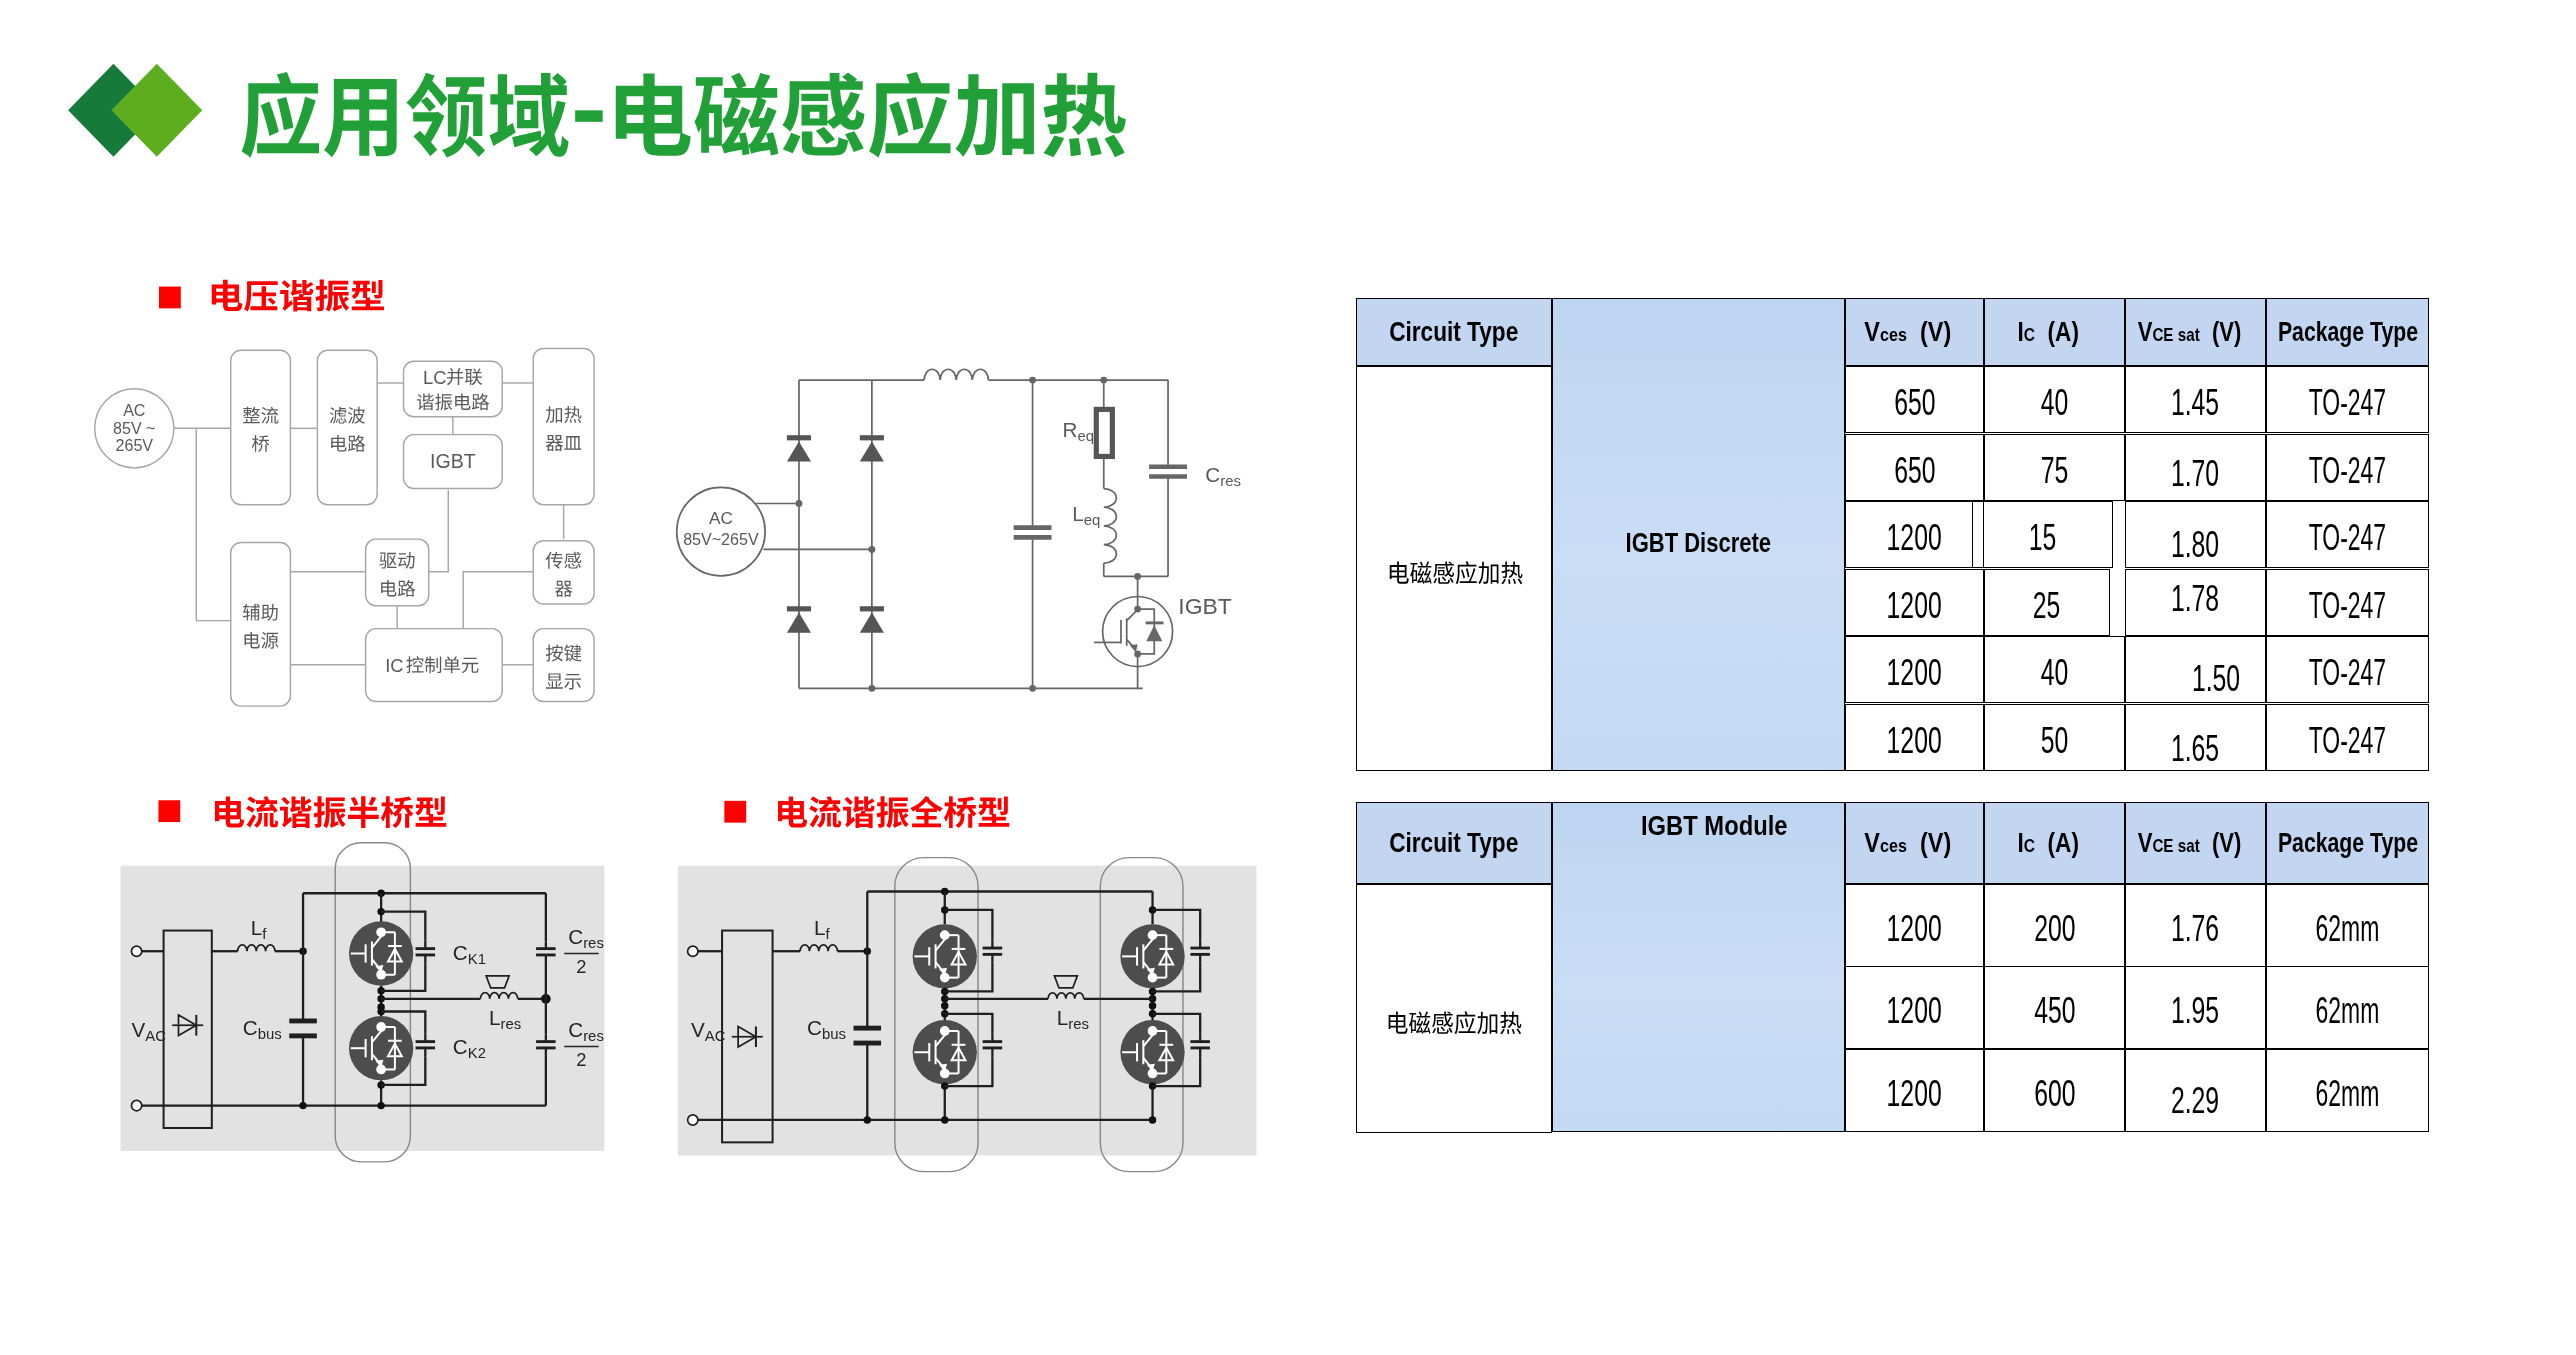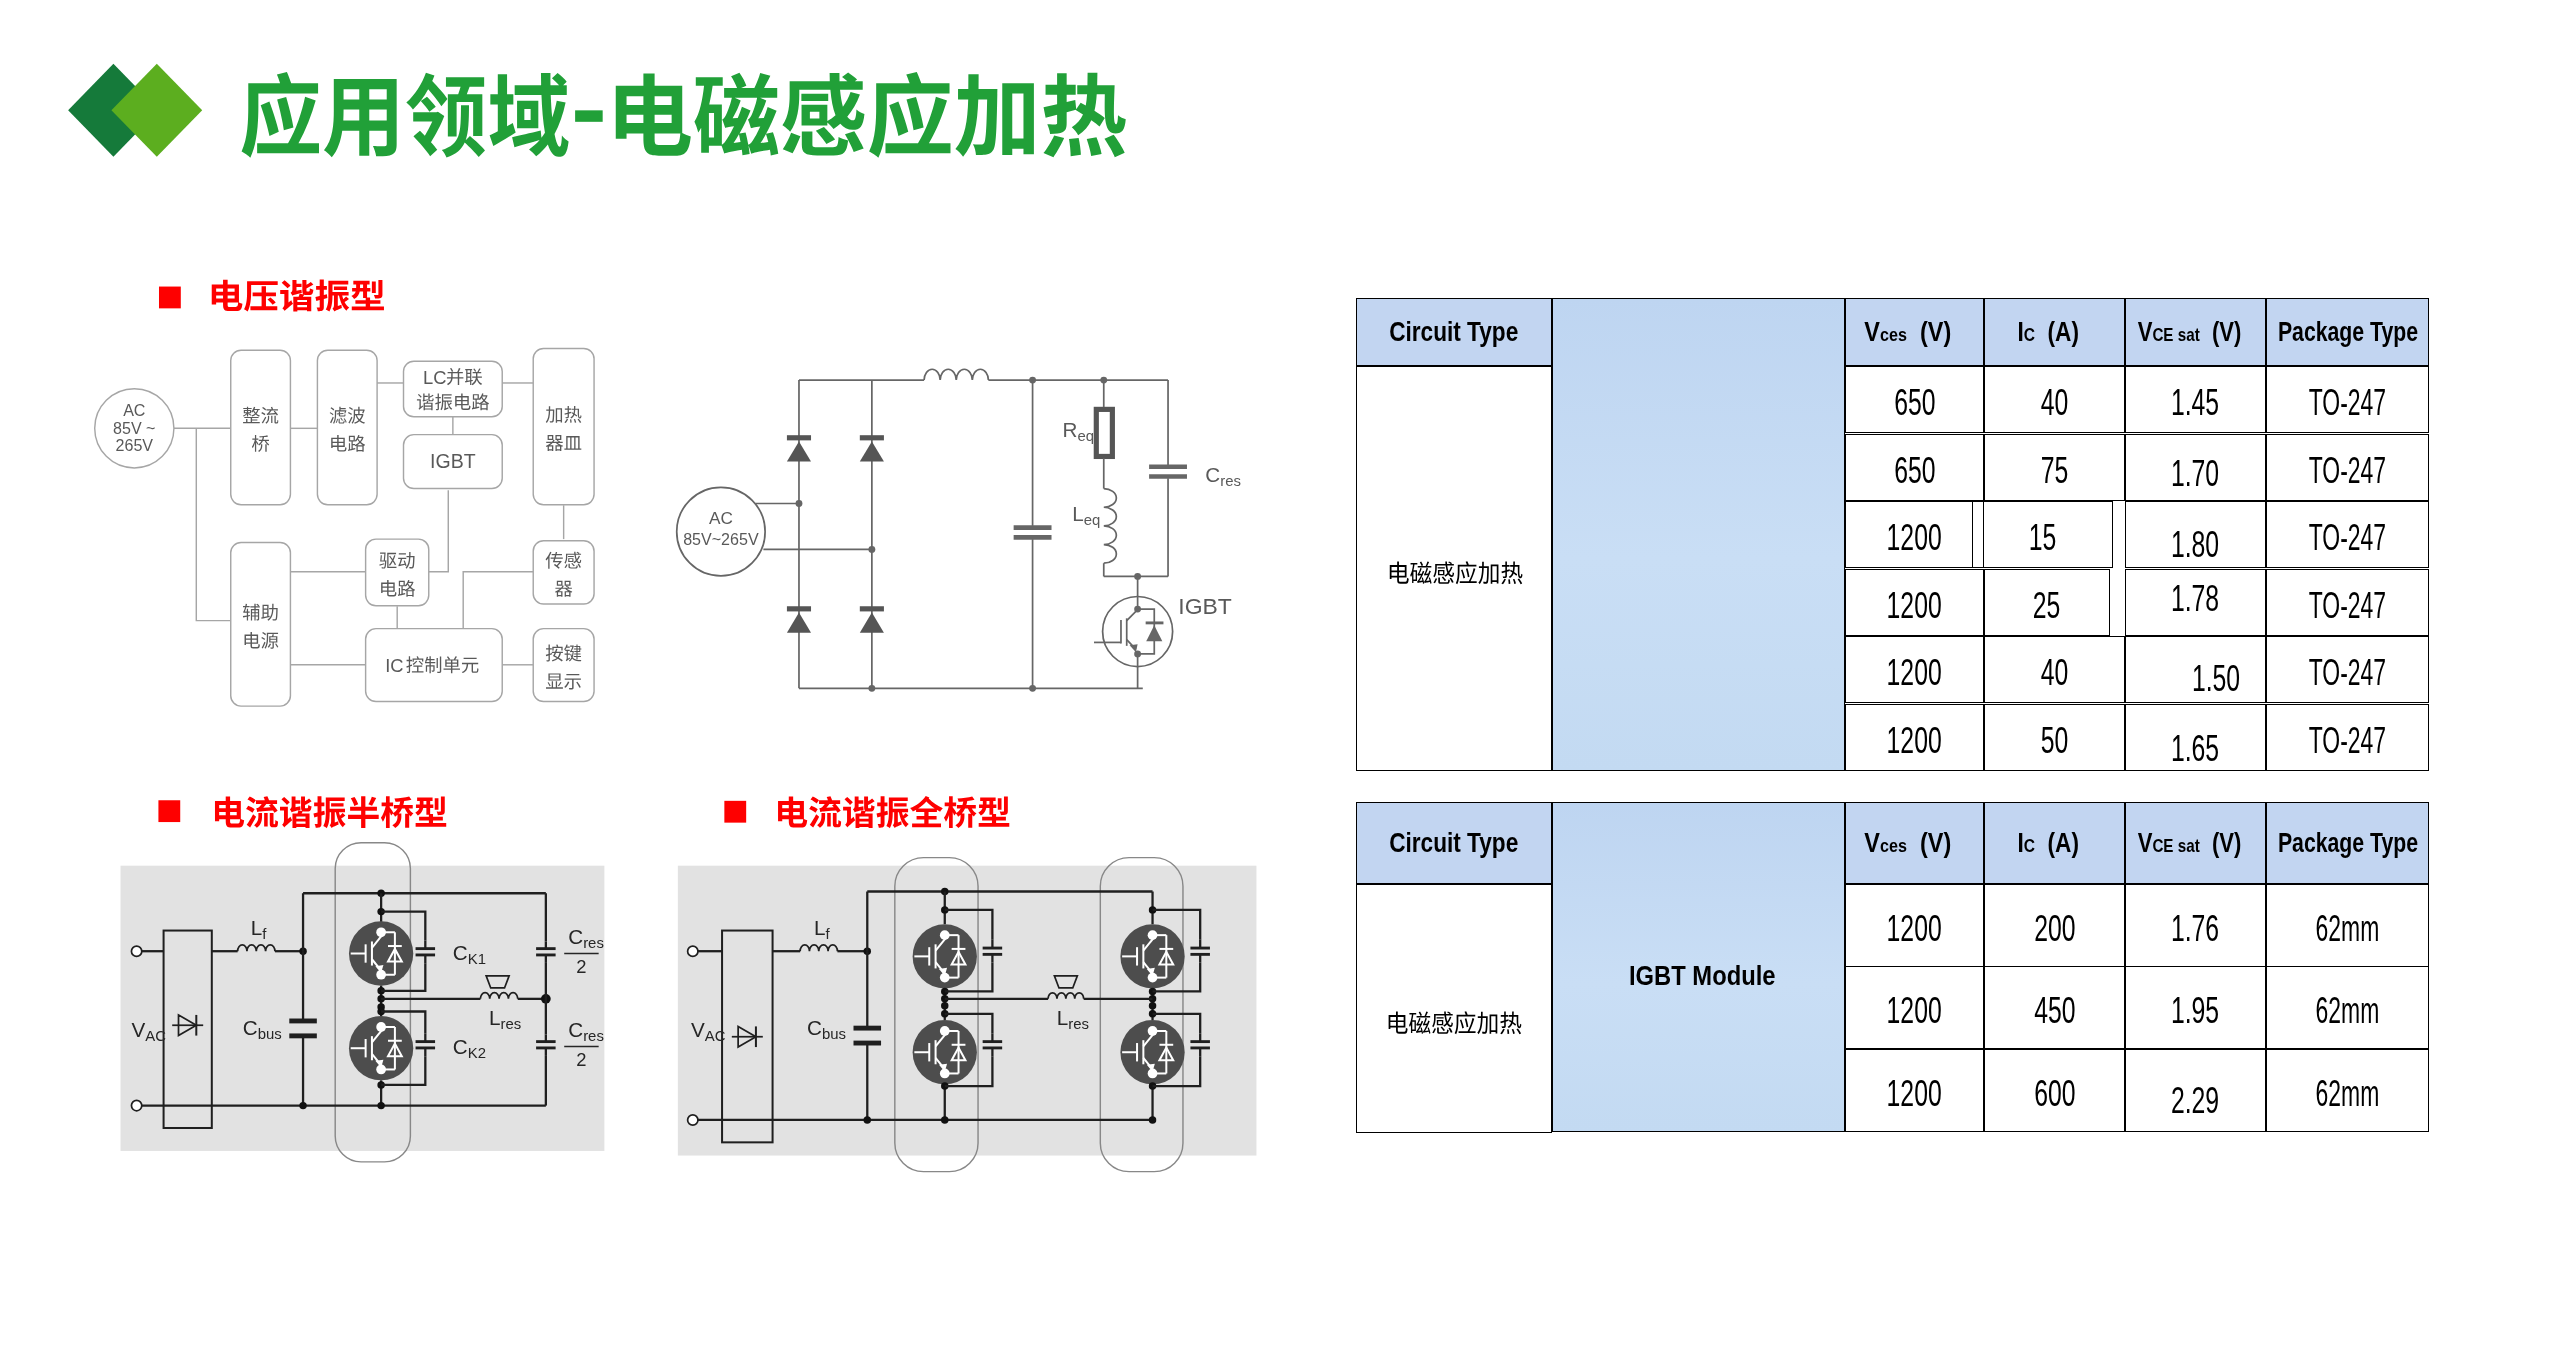--- a/index.html
+++ b/index.html
@@ -87,20 +87,23 @@
     </div>
     <div style="position:absolute;left:628px;top:406px;width:141px;height:67px;box-sizing:border-box;border:1.1px solid #000;display:flex;align-items:center;justify-content:center;">
       <span style="font-size:37px;color:#000;white-space:nowrap;transform:translate(0px,2.9px) scaleX(0.67);">50</span>
     </div>
     <div style="position:absolute;left:769px;top:406px;width:141px;height:67px;box-sizing:border-box;border:1.1px solid #000;display:flex;align-items:center;justify-content:center;">
       <span style="font-size:37px;color:#000;white-space:nowrap;transform:translate(0px,11px) scaleX(0.67);">1.65</span>
     </div>
     <div style="position:absolute;left:910px;top:406px;width:163px;height:67px;box-sizing:border-box;border:1.1px solid #000;display:flex;align-items:center;justify-content:center;">
       <span style="font-size:37px;color:#000;white-space:nowrap;transform:translate(0px,2.9px) scaleX(0.62);">TO-247</span>
     </div>
+    <div style="position:absolute;left:196px;top:0px;width:293px;height:473px;box-sizing:border-box;display:flex;align-items:center;justify-content:center;">
+      <span style="font-size:27px;color:#000;white-space:nowrap;font-weight:bold;transform:translate(0px,9.2px) scaleX(0.815);">IGBT Discrete</span>
+    </div>
   </div>
 <div style="position:absolute;left:1356px;top:802px;width:1073px;height:330px;">
     <div style="position:absolute;left:196px;top:0px;width:293px;height:330px;box-sizing:border-box;background:linear-gradient(180deg,#bed5f1 0%,#c9def5 55%,#c3daf2 100%);border:1.1px solid #000;display:flex;align-items:center;justify-content:center;">
       <span style="font-size:37px;color:#000;white-space:nowrap;"></span>
     </div>
     <div style="position:absolute;left:0px;top:0px;width:196px;height:82px;box-sizing:border-box;background:#c2d5f1;border:1.1px solid #000;display:flex;align-items:center;justify-content:center;">
       <span style="font-size:27.6px;color:#000;white-space:nowrap;font-weight:bold;transform:scaleX(0.82);">Circuit Type</span>
     </div>
     <div style="position:absolute;left:489px;top:0px;width:139px;height:82px;box-sizing:border-box;background:#c2d5f1;border:1.1px solid #000;display:flex;align-items:center;justify-content:center;">
       <span style="font-size:27.6px;color:#000;white-space:nowrap;font-weight:bold;transform:translate(-6.3px,0px) scaleX(0.85);">V<span style="font-size:19px;">ces</span>&nbsp;&nbsp;(V)</span>
@@ -146,21 +149,21 @@
     </div>
     <div style="position:absolute;left:628px;top:247px;width:141px;height:83px;box-sizing:border-box;border:1.1px solid #000;display:flex;align-items:center;justify-content:center;">
       <span style="font-size:37px;color:#000;white-space:nowrap;transform:translate(0px,2.9px) scaleX(0.67);">600</span>
     </div>
     <div style="position:absolute;left:769px;top:247px;width:141px;height:83px;box-sizing:border-box;border:1.1px solid #000;display:flex;align-items:center;justify-content:center;">
       <span style="font-size:37px;color:#000;white-space:nowrap;transform:translate(0px,9.8px) scaleX(0.67);">2.29</span>
     </div>
     <div style="position:absolute;left:910px;top:247px;width:163px;height:83px;box-sizing:border-box;border:1.1px solid #000;display:flex;align-items:center;justify-content:center;">
       <span style="font-size:37px;color:#000;white-space:nowrap;transform:translate(0px,2.9px) scaleX(0.62);">62mm</span>
     </div>
-    <div style="position:absolute;left:200px;top:0px;width:293px;height:330px;box-sizing:border-box;display:flex;align-items:center;justify-content:center;">
+    <div style="position:absolute;left:212px;top:0px;width:293px;height:330px;box-sizing:border-box;display:flex;justify-content:center;">
       <span style="font-size:27px;color:#000;white-space:nowrap;font-weight:bold;transform:translate(0px,8.6px) scaleX(0.88);">IGBT Module</span>
     </div>
   </div>
 <svg width="2576" height="1356" viewBox="0 0 4488 2362" style="position:absolute;left:0;top:0;z-index:5;pointer-events:none;">
     <defs>
       <path id="g0" d="M479 -859C379 -702 196 -573 16 -498C46 -470 81 -429 98 -398C130 -414 162 -431 194 -450V-382H437V-266H208V-162H437V-41H76V66H931V-41H563V-162H801V-266H563V-382H810V-446C841 -428 873 -410 906 -393C922 -428 957 -469 986 -496C827 -566 687 -655 568 -782L586 -809ZM255 -488C344 -547 428 -617 499 -696C576 -613 656 -546 744 -488Z"></path>
       <path id="g1" d="M559 -735V69H674V-1H803V62H923V-735ZM674 -116V-619H803V-116ZM169 -835 168 -670H50V-553H167C160 -317 133 -126 20 2C50 20 90 61 108 90C238 -59 273 -284 283 -553H385C378 -217 370 -93 350 -66C340 -51 331 -47 316 -47C298 -47 262 -48 222 -51C242 -17 255 35 256 69C303 71 347 71 377 65C410 58 432 47 455 13C487 -33 494 -188 502 -615C503 -631 503 -670 503 -670H286L287 -835Z"></path>
       <path id="g2" d="M129 -786C172 -716 216 -623 230 -563L349 -612C331 -672 283 -762 239 -829ZM750 -834C727 -763 683 -669 647 -609L757 -571C794 -627 840 -712 880 -794ZM434 -850V-537H108V-418H434V-298H47V-177H434V88H560V-177H954V-298H560V-418H902V-537H560V-850Z"></path>
       <path id="g3" d="M676 -265C732 -219 793 -152 821 -107L909 -176C879 -220 818 -279 761 -323ZM104 -804V-477C104 -327 98 -117 20 27C48 38 98 73 119 93C204 -64 218 -312 218 -478V-689H965V-804ZM512 -654V-472H260V-358H512V-60H198V54H953V-60H635V-358H916V-472H635V-654Z"></path>
       <path id="g4" d="M611 -792V-452H721V-792ZM794 -838V-411C794 -398 790 -395 775 -395C761 -393 712 -393 666 -395C681 -366 697 -320 702 -290C772 -290 824 -292 861 -308C898 -326 908 -354 908 -409V-838ZM364 -709V-604H279V-709ZM148 -243V-134H438V-54H46V57H951V-54H561V-134H851V-243H561V-322H476V-498H569V-604H476V-709H547V-814H90V-709H169V-604H56V-498H157C142 -448 108 -400 35 -362C56 -345 97 -301 113 -278C213 -333 255 -415 271 -498H364V-305H438V-243Z"></path>

